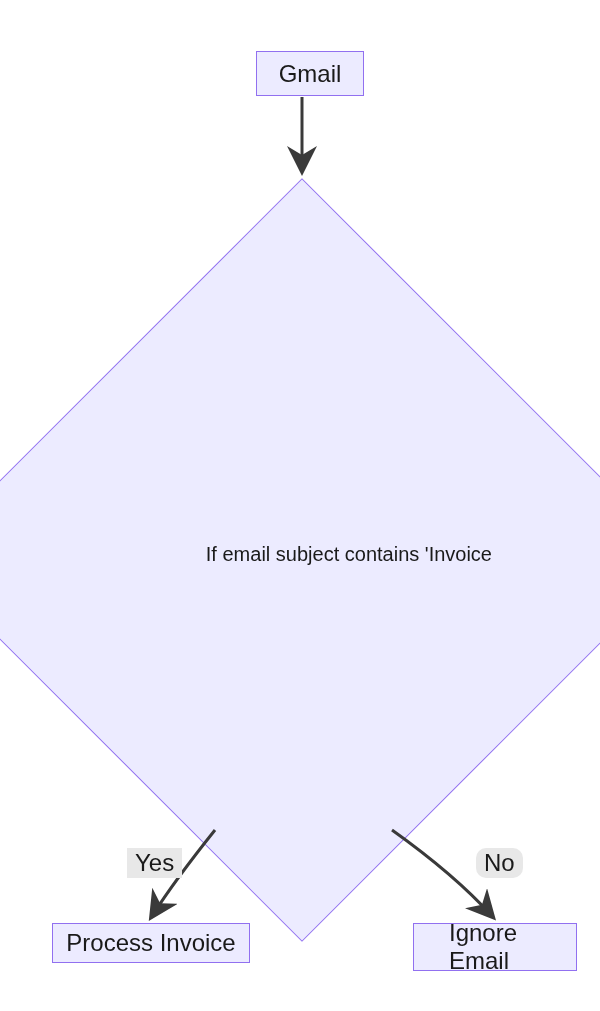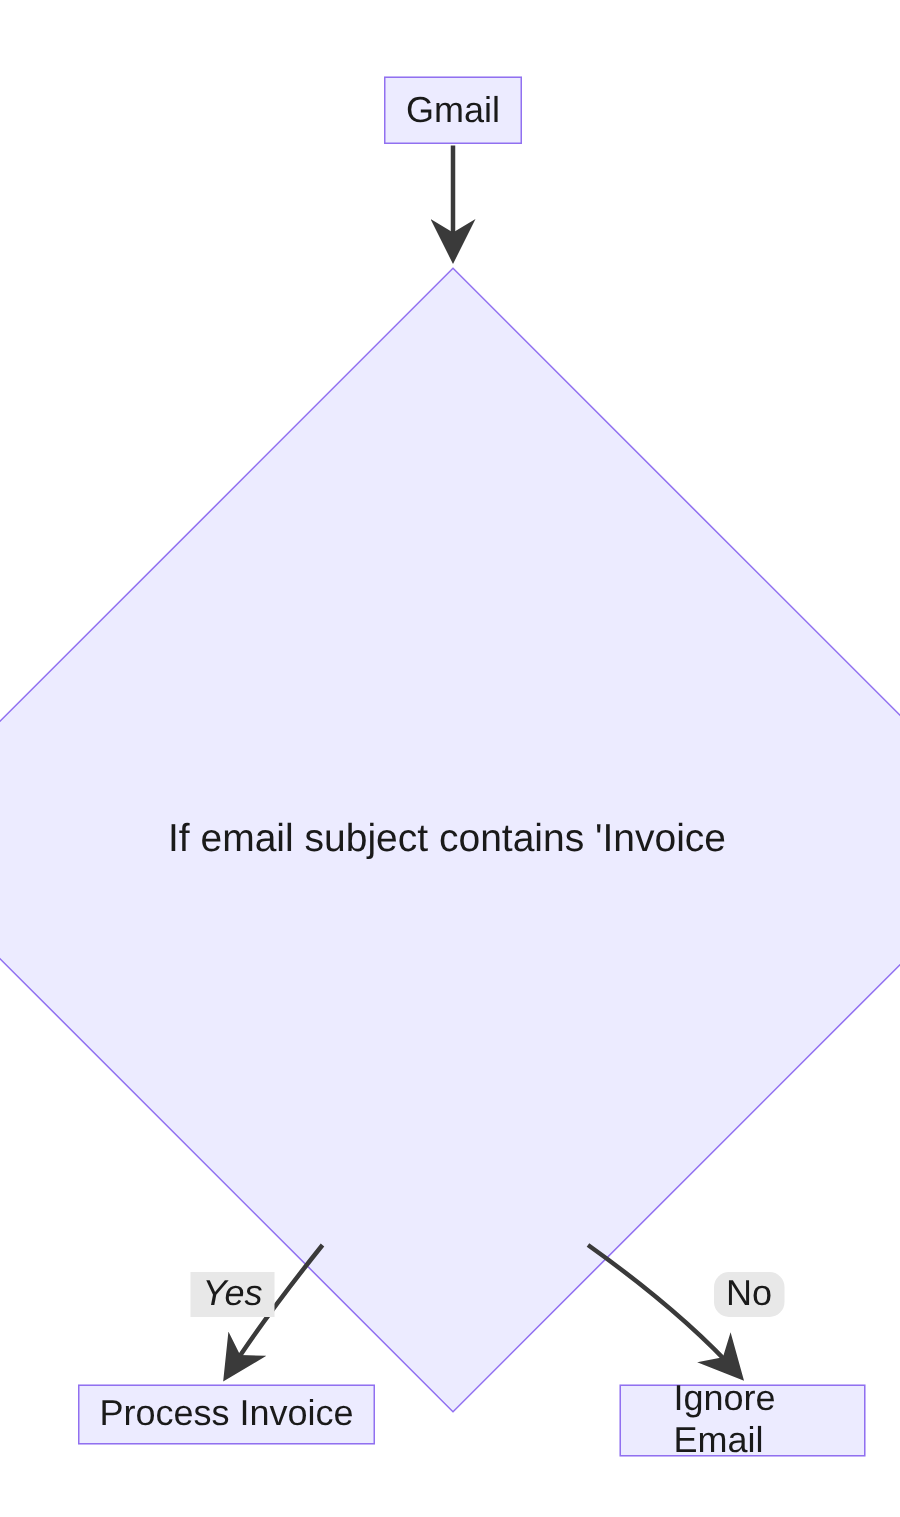--- a/index.html
+++ b/index.html
@@ -26,46 +26,46 @@
       position: absolute;
       width: 540px;
       height: 540px;
       background: #ecebff;
       border: 1.5px solid #9170f0;
       transform: rotate(45deg);
       box-sizing: border-box;
     }
     .diamond-text {
       position: absolute;
-      font-size: 26px;
+      font-size: 20px;
       color: #1a1a1a;
       white-space: nowrap;
       overflow: hidden;
-      text-align: left;
+      text-align: right;
     }
     .edge-label {
       position: absolute;
       background: #e8e8e8;
       font-size: 24px;
       color: #1a1a1a;
       padding: 1px 8px;
     }
     svg.arrows {
       position: absolute;
       top: 0;
       left: 0;
       width: 600px;
       height: 1011px;
       pointer-events: none;
     }
   </style>
 </head>
 <body>
 
-<div class="node-rect" style="left:256px; top:51px; width:92px; height:45px;justify-content:center;">
+<div class="node-rect" style="left:256px; top:51px; width:108px; height:45px;justify-content:center;">
   <span>Gmail</span>
 </div>
 
 <div class="diamond" style="left:32px; top:290px;"></div>
 <div class="diamond-text" style="left:112px; top:543px; width:380px;">If email subject contains 'Invoice</div>
 
 <div class="node-rect" style="left:52px; top:923px; width:198px; height:40px;">
   <span>Process Invoice</span>
 </div>
 
@@ -80,14 +80,14 @@
     </marker>
   </defs>
 
   <path d="M 302 97 L 302 170" stroke="#3a3a3a" stroke-width="3" fill="none" marker-end="url(#arrowhead)"></path>
 
   <path d="M 215 830 Q 175 880 152 916" stroke="#3a3a3a" stroke-width="3" fill="none" marker-end="url(#arrowhead)"></path>
 
   <path d="M 392 830 Q 455 875 492 916" stroke="#3a3a3a" stroke-width="3" fill="none" marker-end="url(#arrowhead)"></path>
 </svg>
 
-<div class="edge-label" style="left:127px; top:848px;font-style:italic;">Yes</div>
+<div class="edge-label" style="left:127px; top:848px;">Yes</div>
 <div class="edge-label" style="left:476px; top:848px;border-radius:10px;">No</div>
 
 </body></html>

